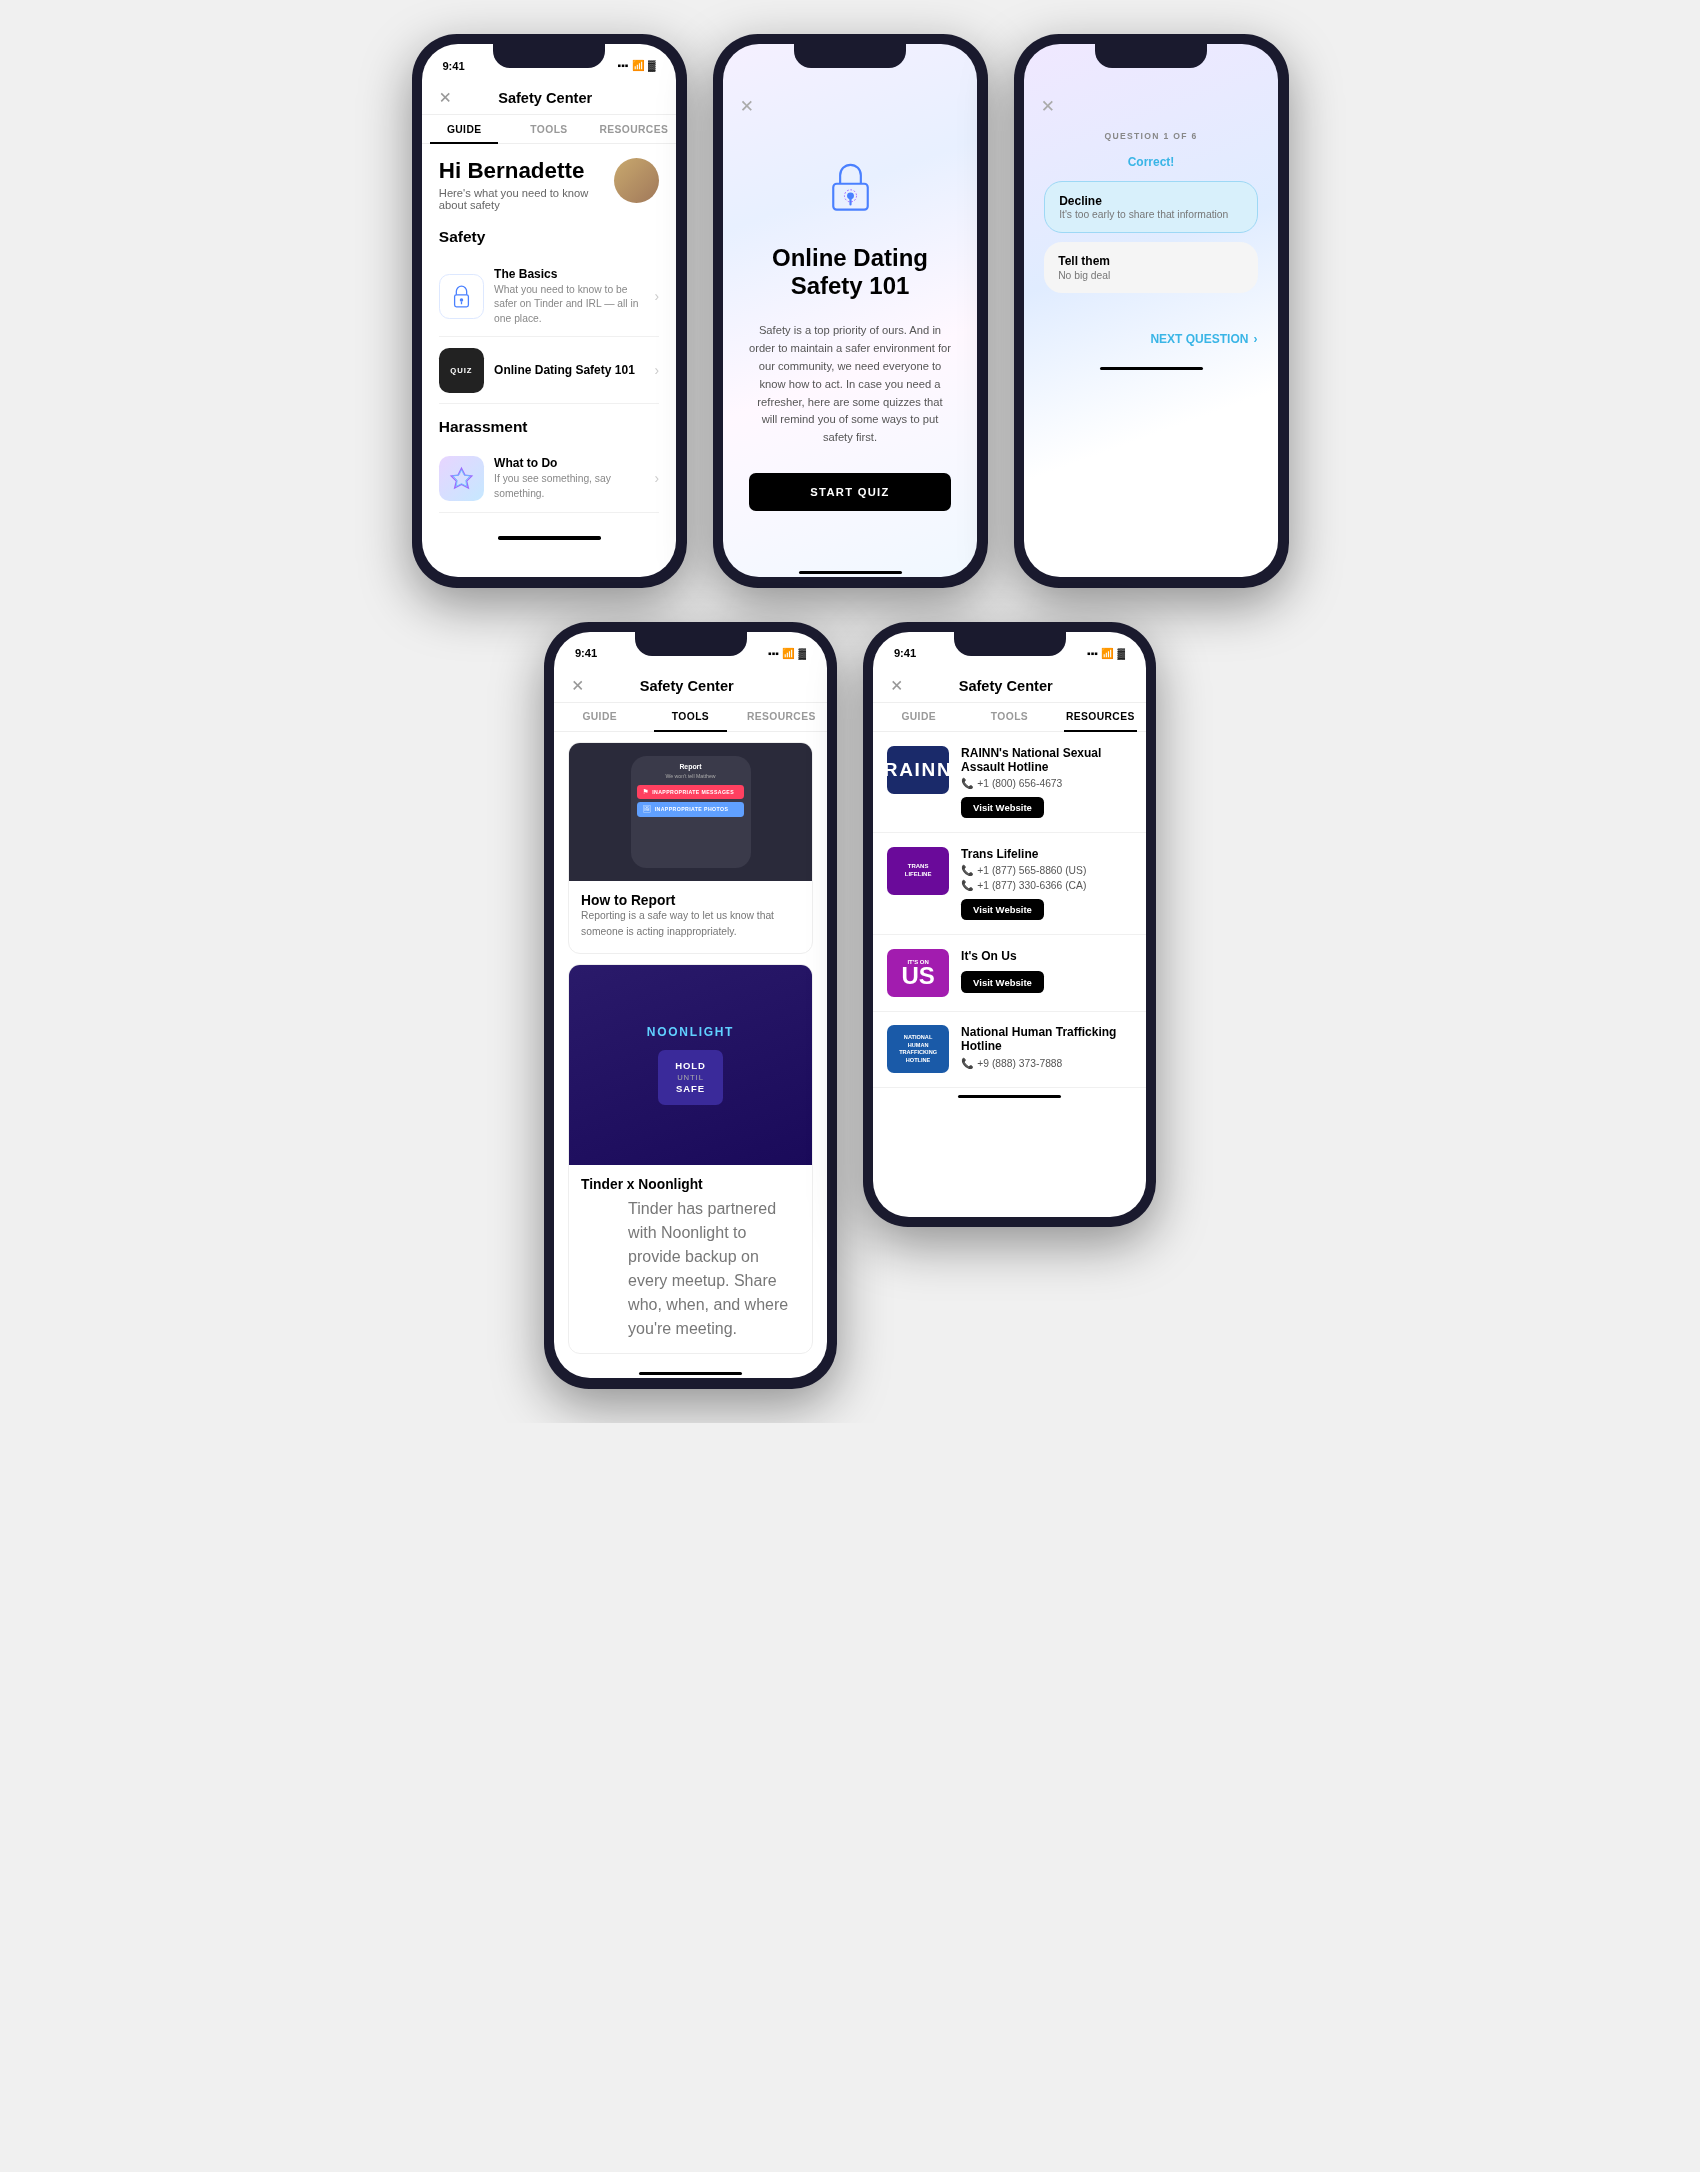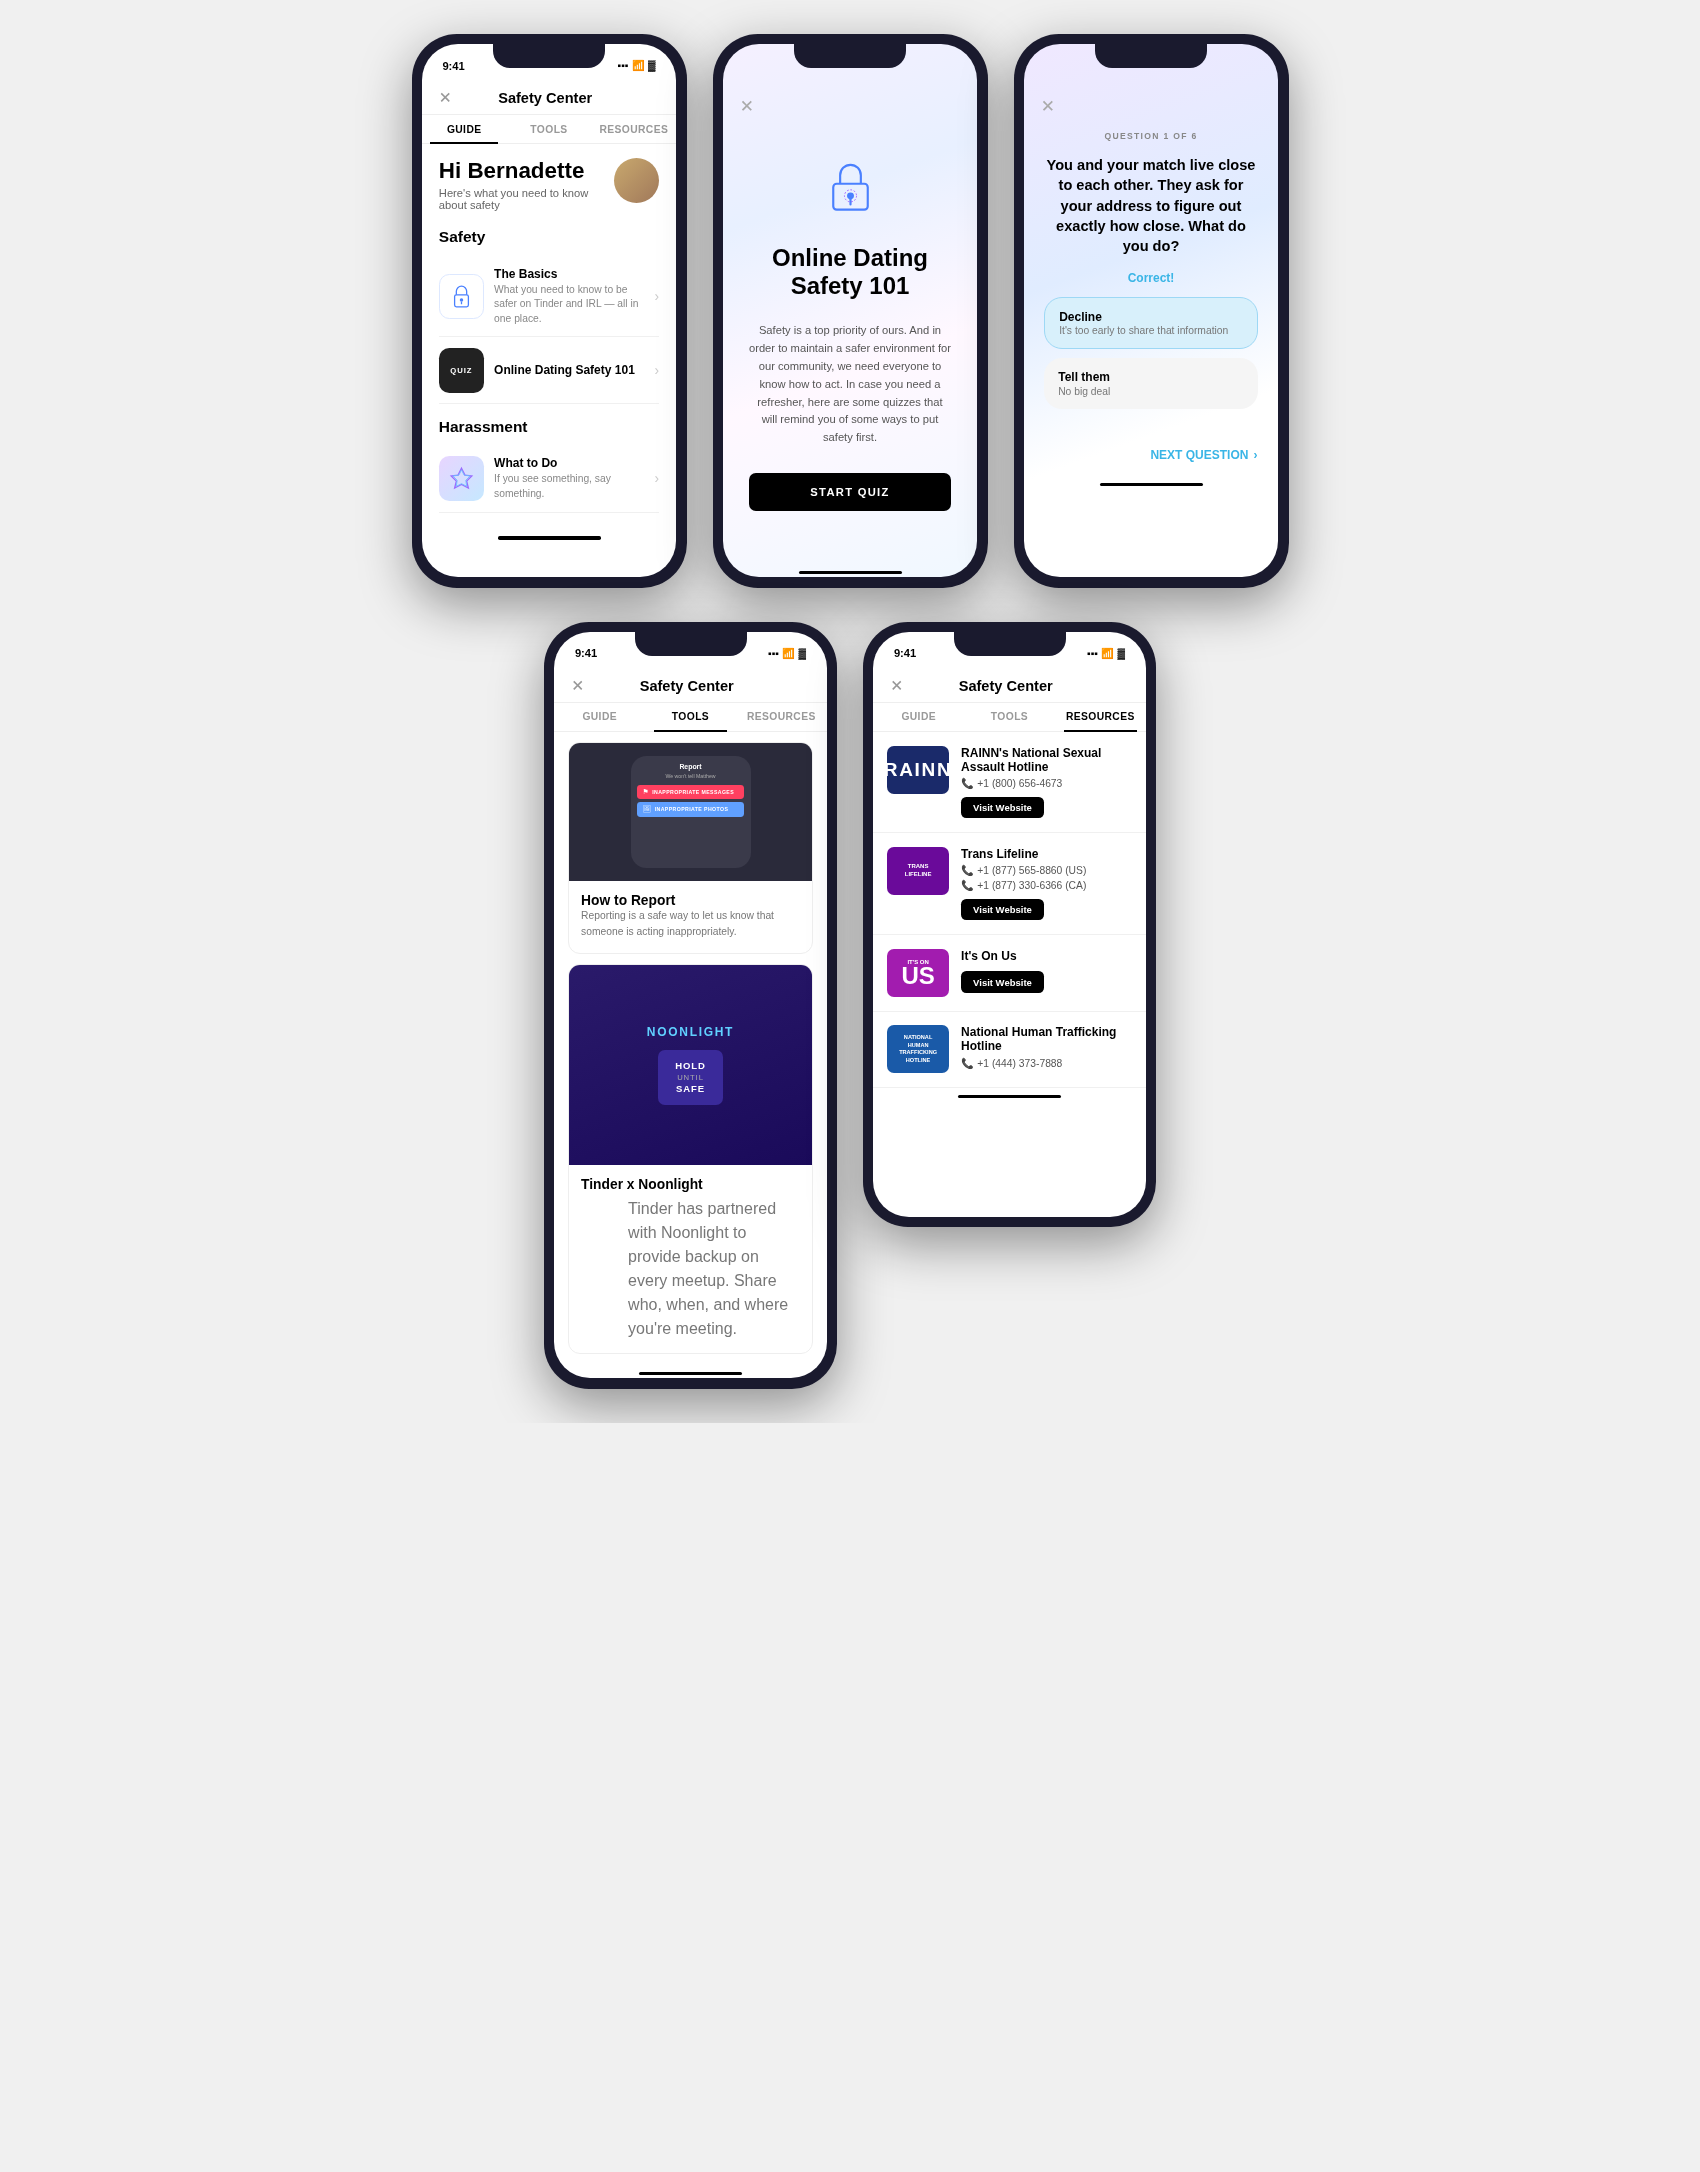--- a/index.html
+++ b/index.html
@@ -550,21 +550,20 @@
     </div>
   </div>
 
   <div class="phone">
     <div class="phone-inner phone3-screen">
       <div class="notch"></div>
       <div style="height:38px"></div>
       <div class="question-close">✕</div>
       <div class="question-content">
         <div class="question-label">QUESTION 1 OF 6</div>
-        <div class="question-text">You and your match live close to each other. They ask for your address to figure out exactly how close. What do you do?</div>
         <div class="correct-label">Correct!</div>
 
         <div class="answer-option selected">
           <div class="answer-title">Decline</div>
           <div class="answer-subtitle">It's too early to share that information</div>
         </div>
 
         <div class="answer-option unselected">
           <div class="answer-title">Tell them</div>
           <div class="answer-subtitle">No big deal</div>
@@ -715,21 +714,21 @@
       </div>
 
       <div class="resource-item">
         <div class="resource-logo nhth-logo">
           <span class="nhth-text">NATIONAL<br>HUMAN<br>TRAFFICKING<br>HOTLINE</span>
         </div>
         <div class="resource-info">
           <div class="resource-name">National Human Trafficking Hotline</div>
           <div class="resource-phone">
             <span>📞</span>
-            <span>+1 (444) 373-7888</span>
+            <span>+9 (888) 373-7888</span>
           </div>
         </div>
       </div>
       <div class="home-indicator">
         <div class="home-bar"></div>
       </div>
     </div>
   </div>
 
 </div>

